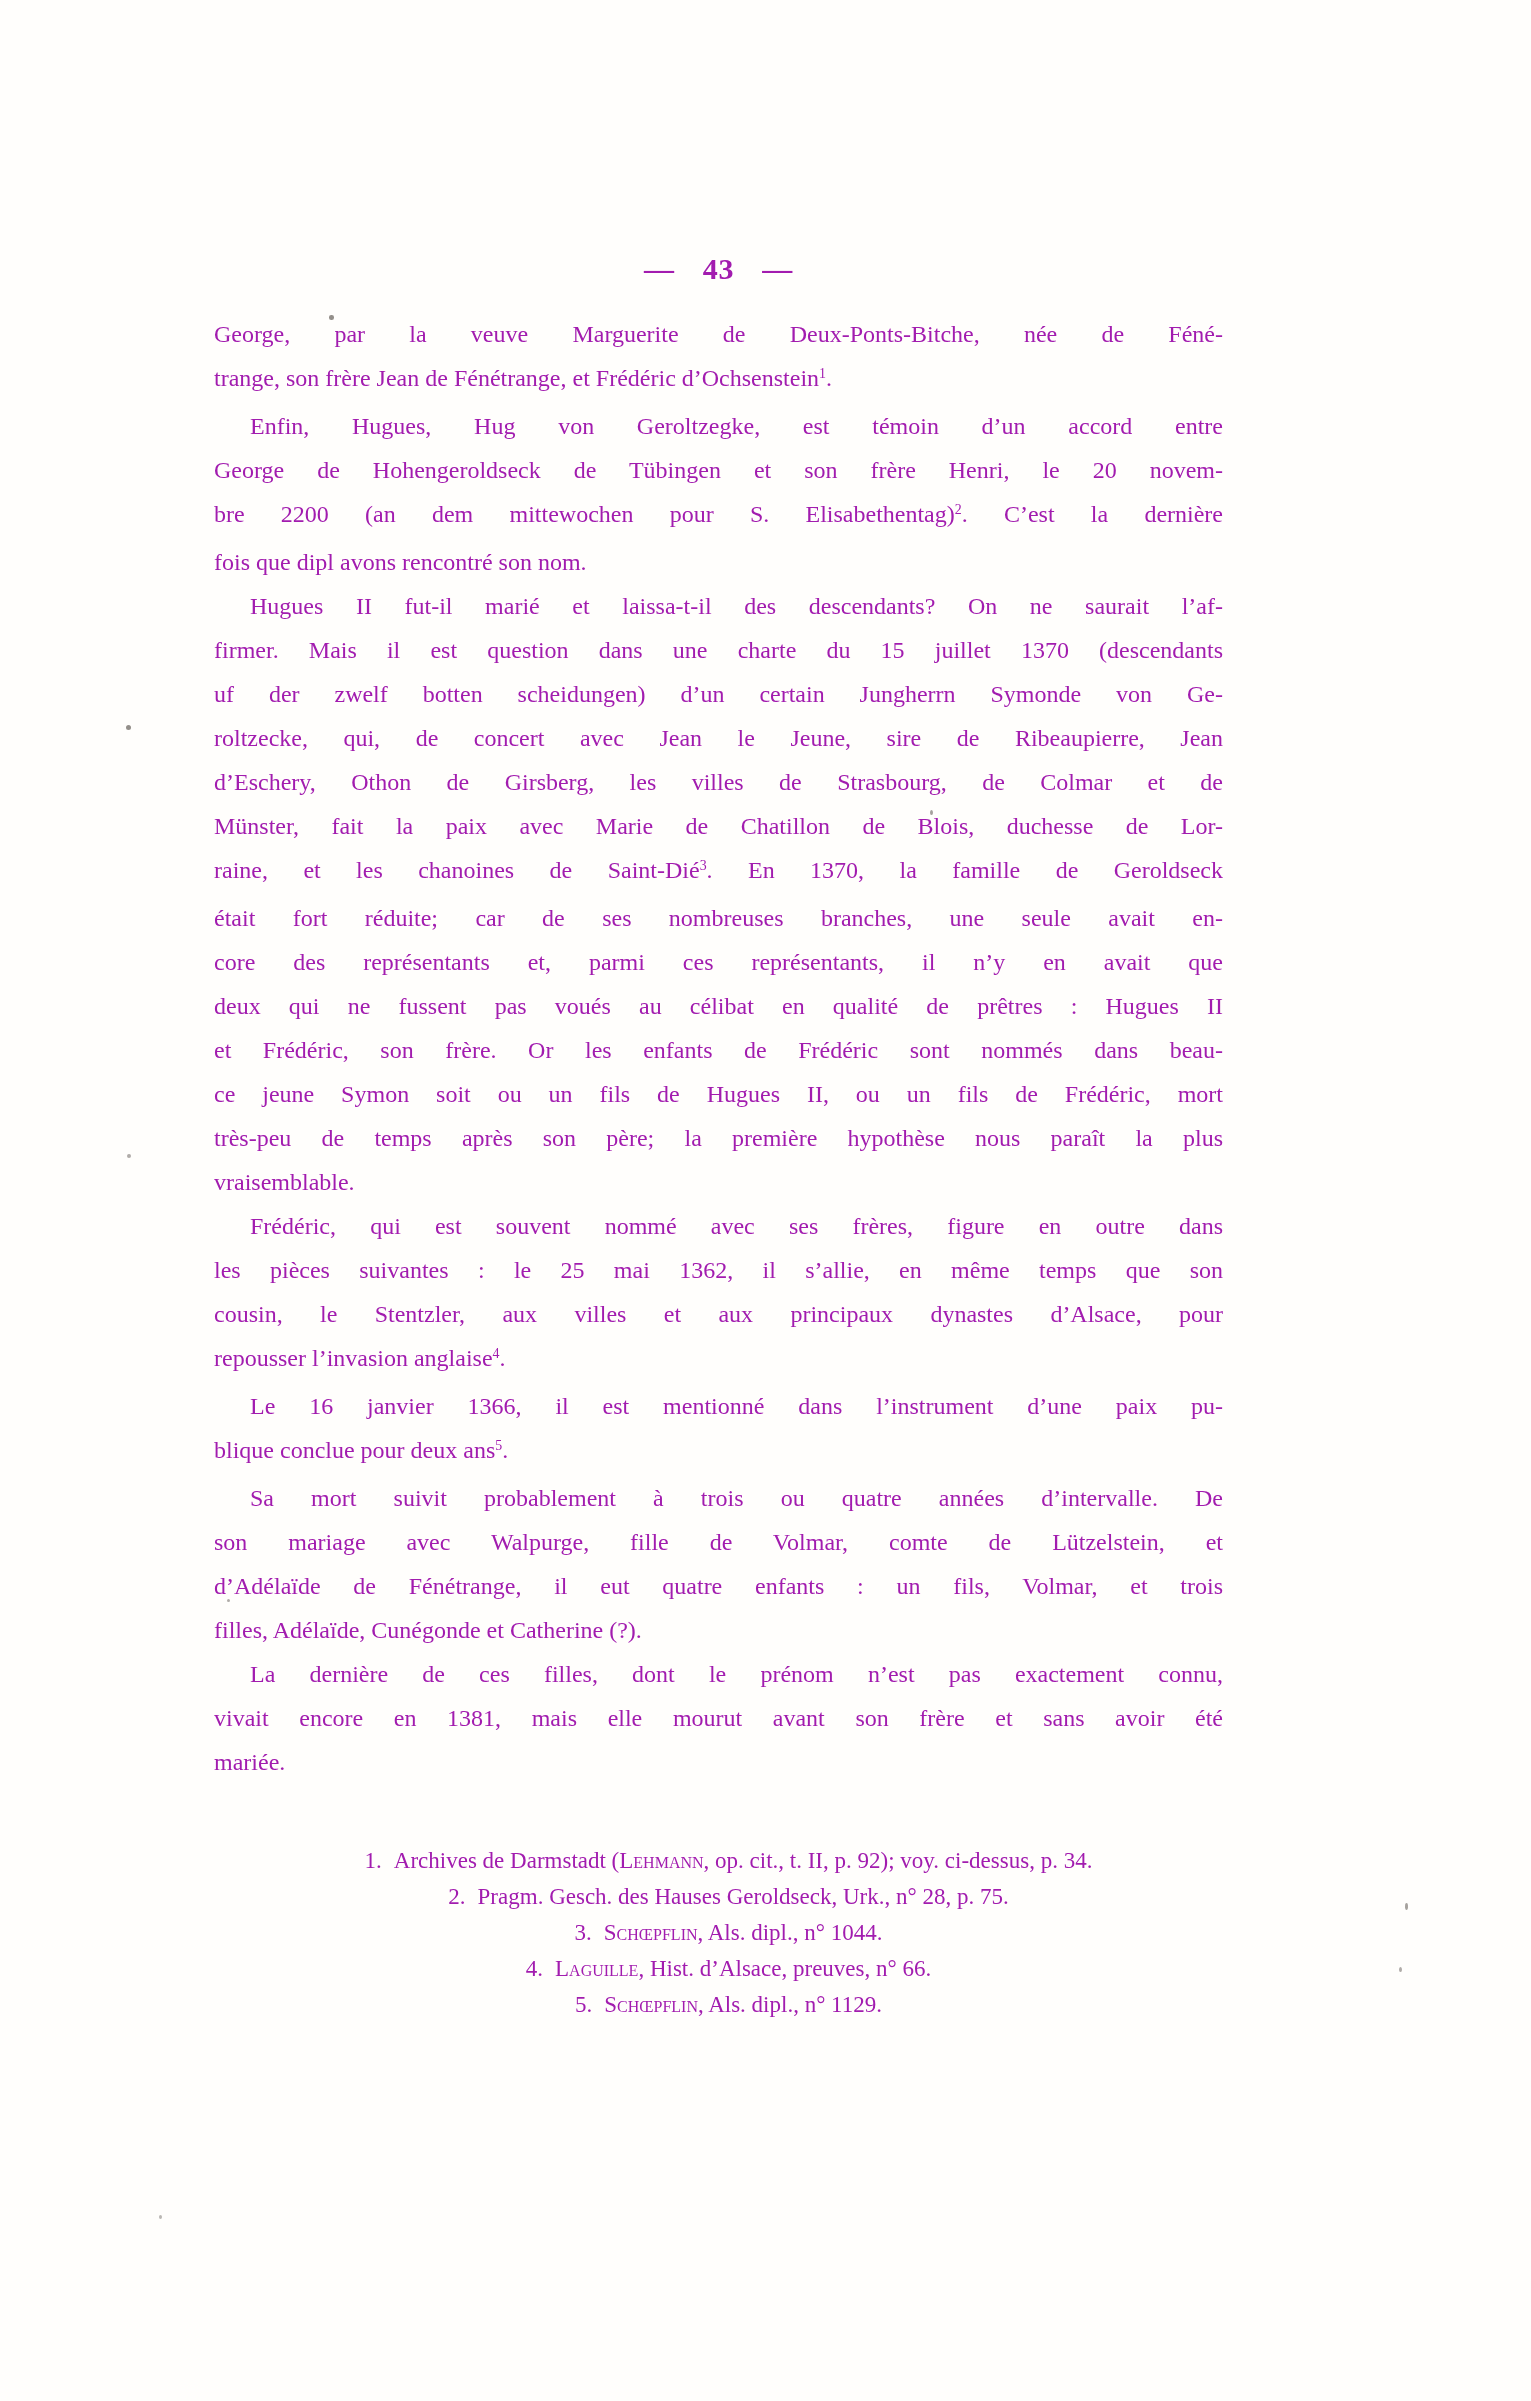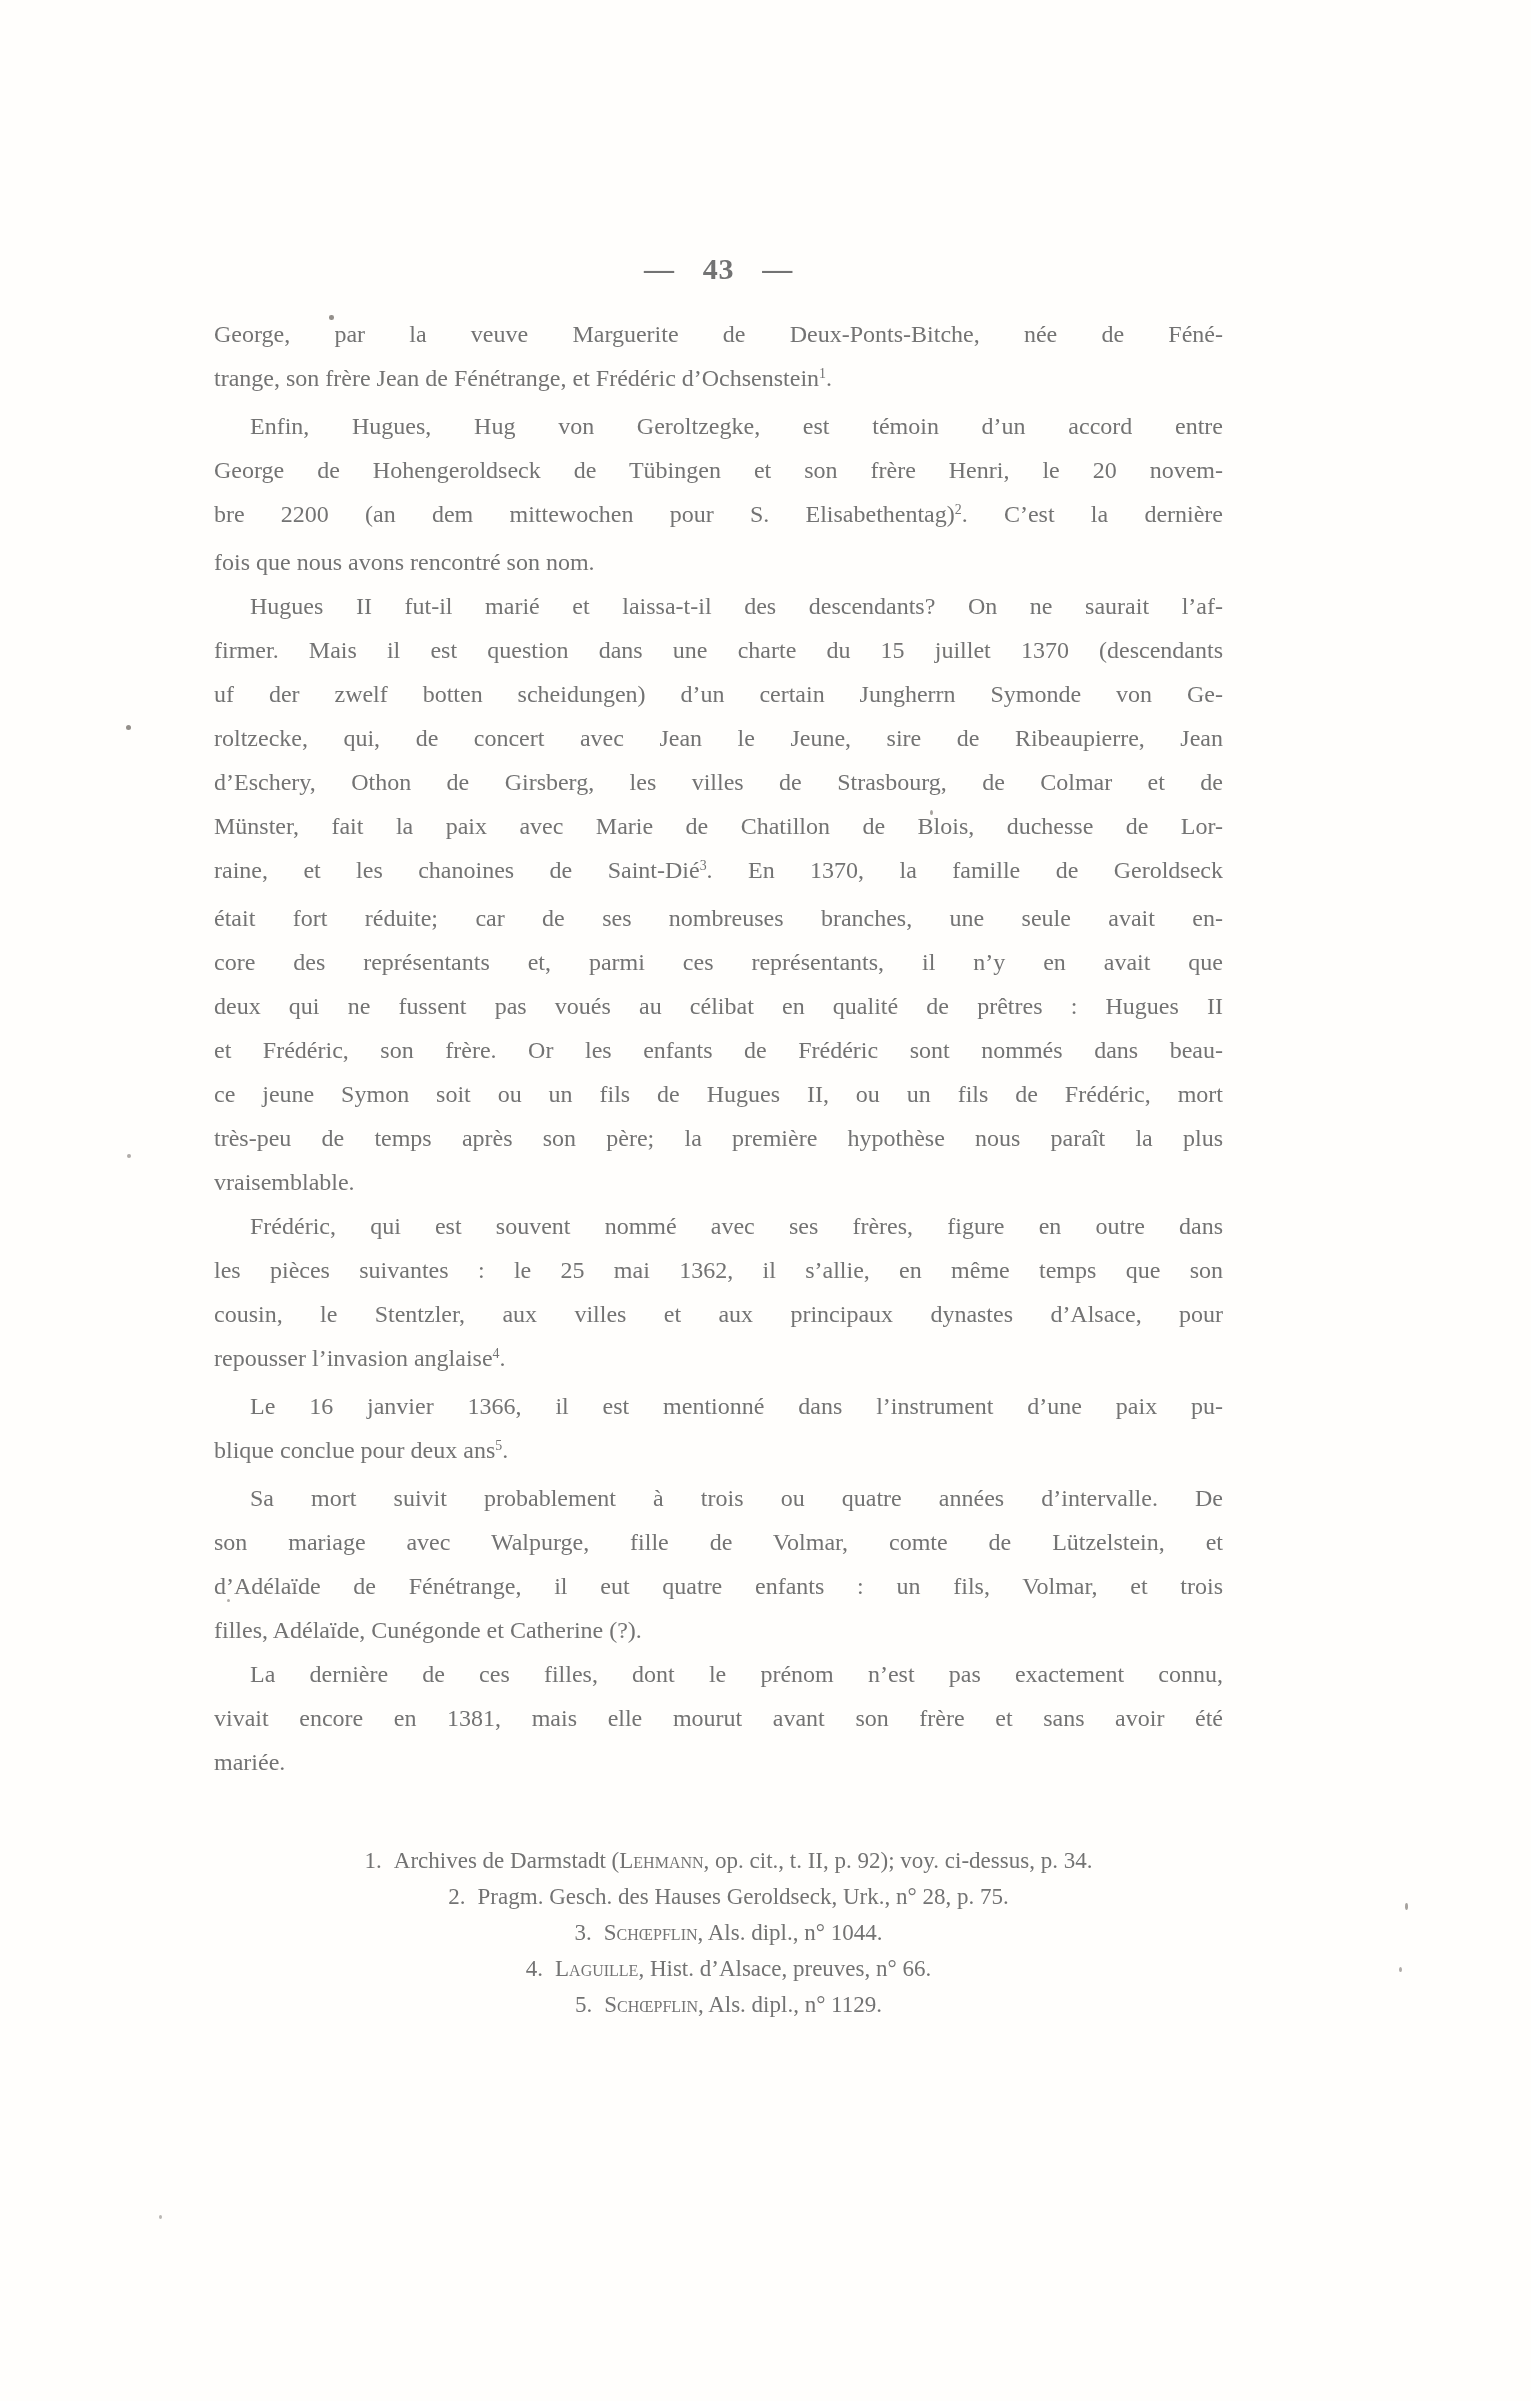--- a/index.html
+++ b/index.html
@@ -3,21 +3,21 @@
 <meta charset="utf-8">
 <style>
   html, body { margin: 0; padding: 0; background: #ffffff; }
   #page {
     position: relative;
     width: 1531px;
     height: 2401px;
     background: #fffefc;
     overflow: hidden;
     font-family: "Liberation Serif", "DejaVu Serif", serif;
-    color: #737373;
+    color: #a21caf;
   }
   #page-number {
     position: absolute;
     top: 247px;
     left: 214px;
     width: 1009px;
     text-align: center;
     font-size: 30px;
     line-height: 44px;
     font-weight: 700;
@@ -76,21 +76,21 @@
 
   <div id="text-block">
       <div>
         <div class="line"><span>George, par la veuve Marguerite de Deux-Ponts-Bitche, née de Féné-</span></div>
         <div class="line last"><span>trange, son frère Jean de Fénétrange, et Frédéric d’Ochsenstein</span><span class="sup">1</span><span>.</span></div>
       </div>
       <div>
         <div class="line indent"><span>Enfin, Hugues, </span><span class="it">Hug von Geroltzegke</span><span>, est témoin d’un accord entre</span></div>
         <div class="line"><span>George de Hohengeroldseck de Tübingen et son frère Henri, le 20 novem-</span></div>
         <div class="line"><span>bre 2200 (</span><span class="it">an dem mittewochen pour S. Elisabethentag</span><span>)</span><span class="sup">2</span><span>. C’est la dernière</span></div>
-        <div class="line last"><span>fois que nous avons rencontré son nom.</span></div>
+        <div class="line last"><span>fois que dipl avons rencontré son nom.</span></div>
       </div>
       <div>
         <div class="line indent"><span>Hugues II fut-il marié et laissa-t-il des descendants? On ne saurait l’af-</span></div>
         <div class="line"><span>firmer. Mais il est question dans une charte du 15 juillet 1370 (</span><span class="it">descendants</span></div>
         <div class="line"><span class="it">uf der zwelf botten scheidungen</span><span>) d’un certain </span><span class="it">Jungherrn Symonde von Ge-</span></div>
         <div class="line"><span class="it">roltzecke</span><span>, qui, de concert avec Jean le Jeune, sire de Ribeaupierre, Jean</span></div>
         <div class="line"><span>d’Eschery, Othon de Girsberg, les villes de Strasbourg, de Colmar et de</span></div>
         <div class="line"><span>Münster, fait la paix avec Marie de Chatillon de Blois, duchesse de Lor-</span></div>
         <div class="line"><span>raine, et les chanoines de Saint-Dié</span><span class="sup">3</span><span>. En 1370, la famille de Geroldseck</span></div>
         <div class="line"><span>était fort réduite; car de ses nombreuses branches, une seule avait en-</span></div>

